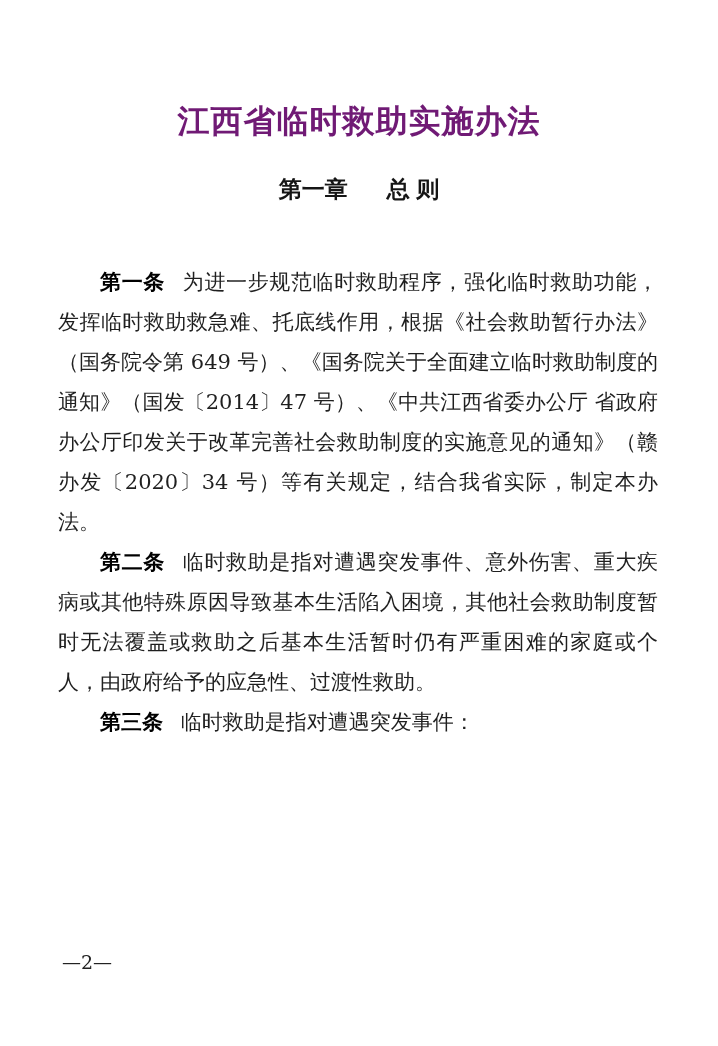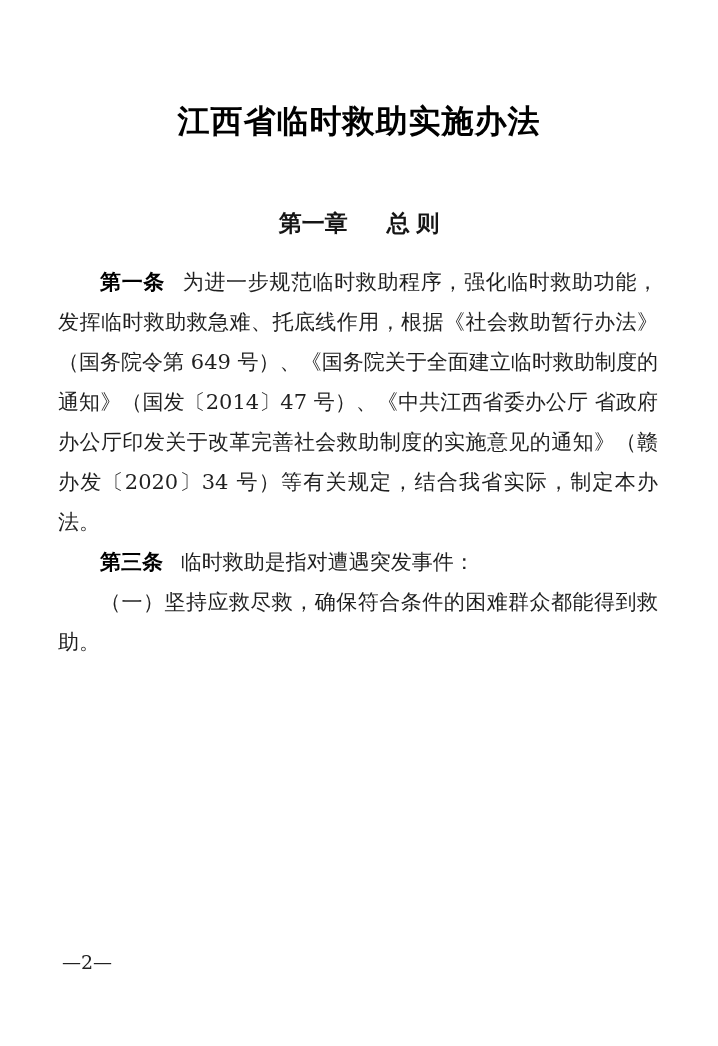--- a/index.html
+++ b/index.html
@@ -21,25 +21,25 @@
     top: 100px;
     left: 0;
     width: 100%;
     margin: 0;
     text-align: center;
     font-family: "DejaVu Serif", serif;
     font-weight: bold;
     font-size: 32px;
     line-height: 42px;
     letter-spacing: 1px;
-    color: #000000;
+    color: #701a75;
   }
   .chapter {
     position: absolute;
-    top: 208px;
+    top: 174px;
     left: 0;
     width: 100%;
     margin: 0;
     text-align: center;
     font-family: "Liberation Sans", sans-serif;
     font-weight: bold;
     font-size: 23px;
     line-height: 30px;
     color: #151515;
   }
@@ -84,24 +84,24 @@
   <h1 class="doc-title">江西省临时救助实施办法</h1>
 
   <h2 class="chapter">
     <span class="chapter-number">第一章</span><span>总 则</span>
   </h2>
 
   <div class="doc-body">
 
     <p><span class="art-label">第一条</span><span>为进一步规范临时救助程序，强化临时救助功能，发挥临时救助救急难、托底线作用，根据《社会救助暂行办法》（国务院令第 649 号）、《国务院关于全面建立临时救助制度的通知》（国发〔2014〕47 号）、《中共江西省委办公厅 省政府办公厅印发关于改革完善社会救助制度的实施意见的通知》（赣办发〔2020〕34 号）等有关规定，结合我省实际，制定本办法。</span></p>
 
+    <p><span class="art-label">第二条</span><span>临时救助是指对遭遇突发事件、意外伤害、重大疾病或其他特殊原因导致基本生活陷入困境，其他社会救助制度暂时无法覆盖或救助之后基本生活暂时仍有严重困难的家庭或个人，由政府给予的应急性、过渡性救助。</span></p>
 
     <p><span class="art-label">第三条</span><span>临时救助是指对遭遇突发事件：</span></p>
 
-    <p><span>（一）坚持应救尽救，确保符合条件的困难群众都能得到救助。</span></p>
 
 
 
   </div>
 
   <div class="page-number">—2—</div>
 
 </div>
 
 </body></html>

